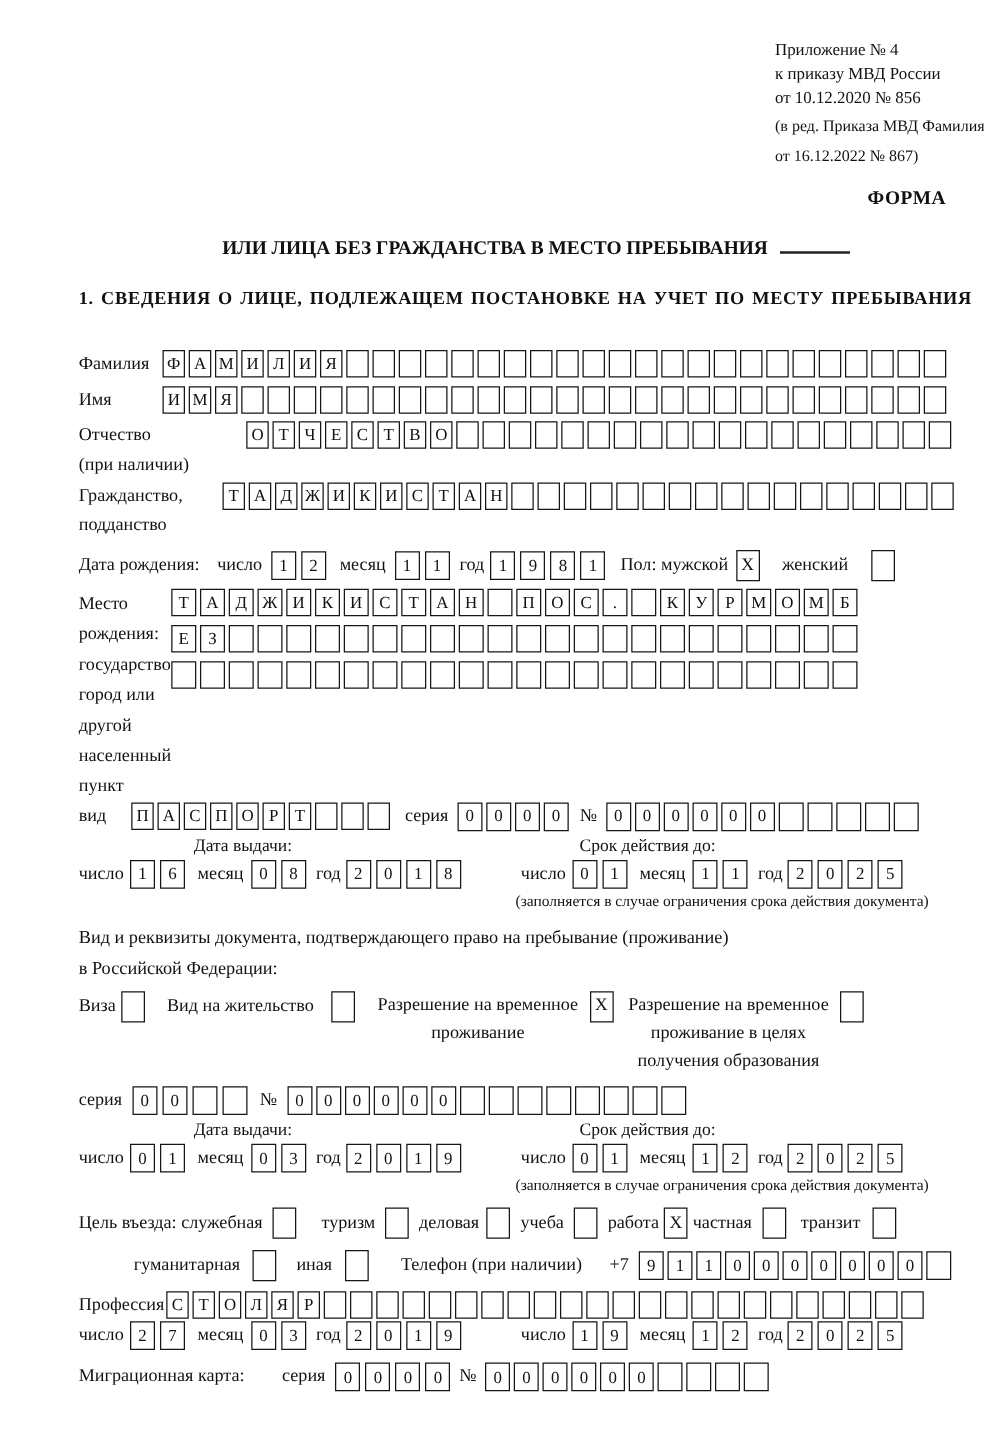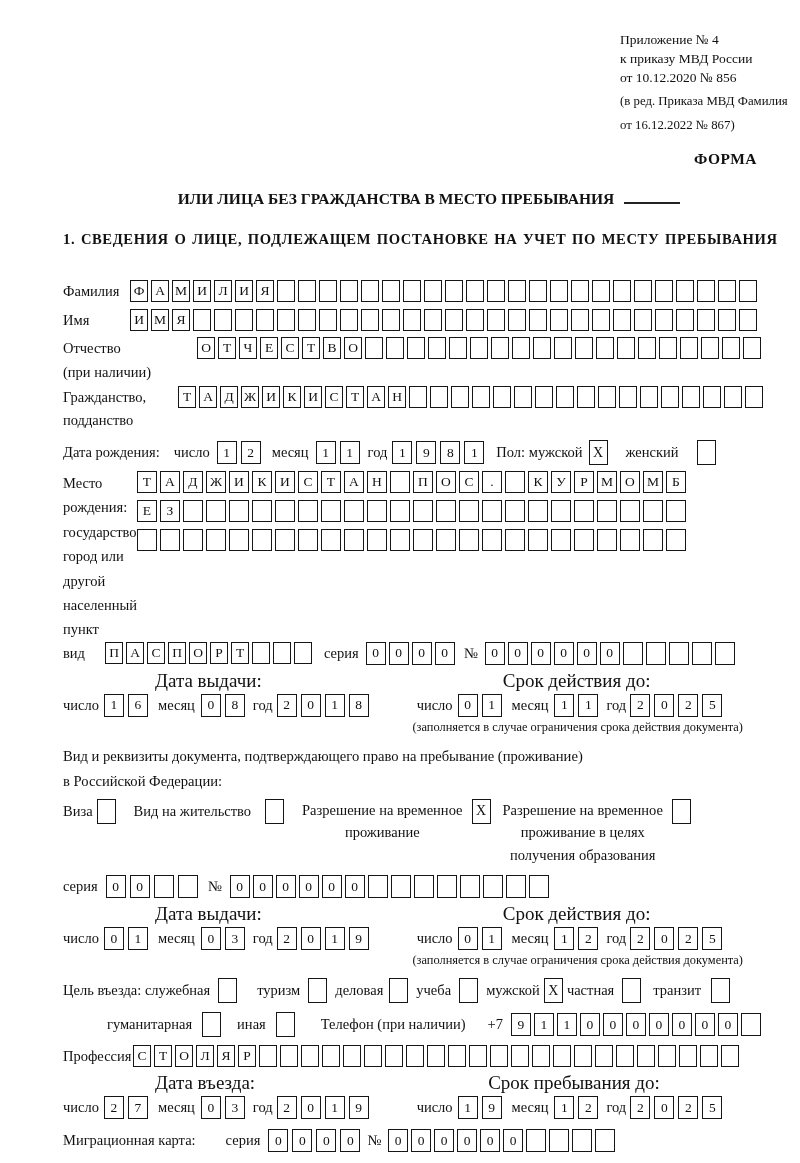--- a/index.html
+++ b/index.html
@@ -15,21 +15,21 @@
   .row-top{display:flex;align-items:flex-start;}
   .lbl{font-size:14.5px;white-space:nowrap;}
   .lblblock{font-size:14.5px;line-height:1.6;}
   .boxes{display:inline-flex;gap:3px;}
   .bx{box-sizing:content-box;width:16px;height:20px;border:1.6px solid #161616;display:inline-flex;align-items:center;justify-content:center;font-size:13.5px;background:#fff;}
   .bxl{box-sizing:content-box;width:18px;height:20px;border:1.6px solid #161616;display:inline-flex;align-items:center;justify-content:center;font-size:13.5px;background:#fff;}
   .bxd{box-sizing:content-box;width:18px;height:21px;border:1.6px solid #161616;display:inline-flex;align-items:center;justify-content:center;font-size:13.5px;background:#fff;}
   .cbx{box-sizing:content-box;width:17px;height:23px;border:1.6px solid #161616;display:inline-flex;align-items:center;justify-content:center;font-size:14px;background:#fff;}
   .bxd-g{gap:4px;}
   .doc-h{margin-top:7px;margin-bottom:3px;text-align:center;font-weight:bold;font-size:14.6px;}
-  .datelabels{display:flex;font-size:19px;margin-top:5px;gap:11px;}
+  .datelabels{display:flex;font-size:14px;margin-top:5px;}
   .footnote{font-size:12.4px;text-align:right;padding-right:52px;margin-top:3px;}
   .para{font-size:14.6px;line-height:1.75;margin-top:9px;}
   .ctr{text-align:center;}
 </style>
 </head>
 <body>
 
 <div id="page">
 
   <div class="hdr">
@@ -505,21 +505,21 @@
         <span class="cbx"></span>
       </span>
     <span class="lbl" style="margin-left:8px;">деловая</span>
     <span class="boxes" style="margin-left:6px;">
         <span class="cbx"></span>
       </span>
     <span class="lbl" style="margin-left:8px;">учеба</span>
     <span class="boxes" style="margin-left:8px;">
         <span class="cbx"></span>
       </span>
-    <span class="lbl" style="margin-left:8px;">мужской</span>
+    <span class="lbl" style="margin-left:8px;">работа</span>
     <span class="boxes" style="margin-left:4px;">
         <span class="cbx">X</span>
       </span>
     <span class="lbl" style="margin-left:4px;">частная</span>
     <span class="boxes" style="margin-left:8px;">
         <span class="cbx"></span>
       </span>
     <span class="lbl" style="margin-left:12px;">транзит</span>
     <span class="boxes" style="margin-left:10px;">
         <span class="cbx"></span>
@@ -580,24 +580,20 @@
         <span class="bx"></span>
         <span class="bx"></span>
         <span class="bx"></span>
         <span class="bx"></span>
         <span class="bx"></span>
         <span class="bx"></span>
         <span class="bx"></span>
       </span>
   </div>
 
-  <div class="datelabels">
-    <span style="margin-left:92px;">Дата въезда:</span>
-    <span style="margin-left:222px;">Срок пребывания до:</span>
-  </div>
 
   <div class="row" style="margin-top:2px;">
     <span class="lbl">число</span>
     <span class="boxes bxd-g" style="margin-left:5px;">
         <span class="bxd">2</span>
         <span class="bxd">7</span>
       </span>
     <span class="lbl" style="margin-left:10px;">месяц</span>
     <span class="boxes bxd-g" style="margin-left:6px;">
         <span class="bxd">0</span>

